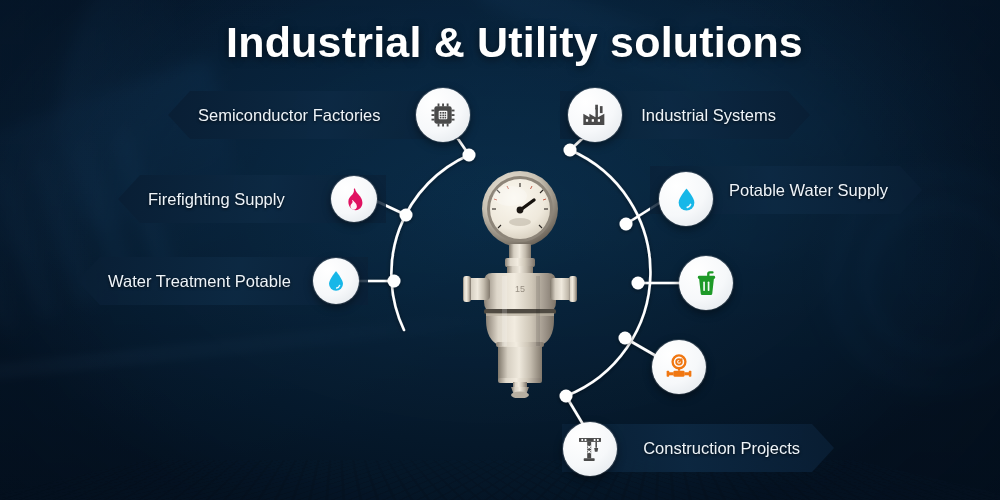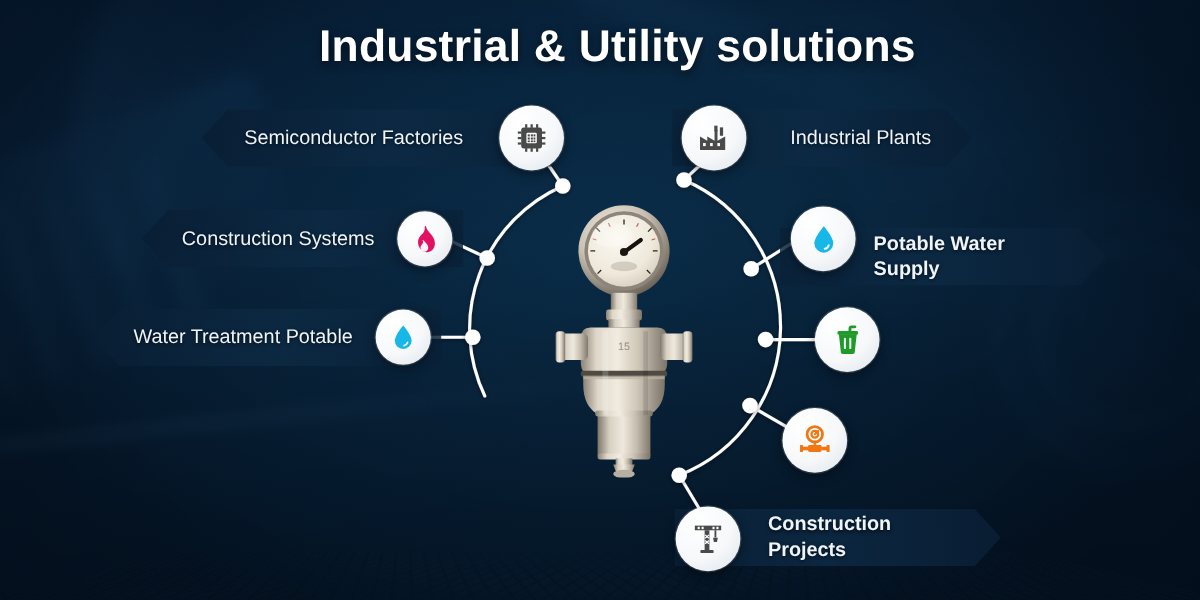--- a/index.html
+++ b/index.html
@@ -89,41 +89,41 @@
   }
   .vignette {
     position:absolute; inset:0;
     background:radial-gradient(ellipse 820px 560px at 50% 50%, rgba(0,0,0,0) 48%, rgba(2,12,24,.72) 100%);
   }
 
   
   .title {
     position:absolute; top:18px; left:0; width:100%;
     text-align:center; color:#ffffff;
-    font-size:37px; font-weight:bold; letter-spacing:.2px;
+    font-size:43px; font-weight:bold; letter-spacing:.2px;
     text-shadow:0 2px 8px rgba(0,0,0,.55);
     z-index:30;
     padding-left:29px;
   }
 
   
   .netsvg { position:absolute; inset:0; z-index:12; pointer-events:none; }
 
   
   .chip {
     position:absolute; z-index:14;
     display:flex; align-items:center;
     height:48px;
     color:#eef4f9; font-size:16.5px; line-height:1.25;
     text-shadow:0 1px 3px rgba(0,0,0,.7);
     background:linear-gradient(100deg, rgba(9,30,52,.93) 0%, rgba(13,42,68,.88) 55%, rgba(10,33,56,.82) 100%);
     box-shadow:0 3px 12px rgba(0,0,0,.35);
   }
   .chip.left {
-    justify-content:flex-end; padding:0 74px 0 30px;
+    justify-content:flex-start; padding:0 74px 0 30px;
     clip-path:polygon(22px 0, 100% 0, 100% 100%, 22px 100%, 0 50%);
   }
   .chip.right {
     justify-content:flex-end; padding:0 34px 0 78px;
     clip-path:polygon(0 0, calc(100% - 22px) 0, 100% 50%, calc(100% - 22px) 100%, 0 100%);
     background:linear-gradient(260deg, rgba(9,30,52,.93) 0%, rgba(13,42,68,.88) 55%, rgba(10,33,56,.82) 100%);
   }
   .chip.tall { height:62px; }
   .chip .txt { white-space:pre-line; }
 
@@ -207,38 +207,38 @@
       <circle cx="625" cy="338" r="6.5"></circle>
       <circle cx="566" cy="396" r="6.5"></circle>
     </g>
   </svg>
 
   <div class="chip left" style="left:168px; top:91px; width:292px;">
     <span class="txt">Semiconductor Factories</span>
   </div>
 
   <div class="chip left" style="left:118px; top:175px; width:268px;">
-    <span class="txt">Construction Systems</span>
+    <span class="txt">Firefighting Supply</span>
   </div>
 
   <div class="chip left" style="left:78px; top:257px; width:290px;">
     <span class="txt">Water Treatment Potable</span>
   </div>
 
   <div class="chip right" style="left:560px; top:91px; width:250px;">
-    <span class="txt">Industrial Plants</span>
-  </div>
-
-  <div class="chip right" style="left:650px; top:190px; width:272px;font-weight:bold;">
+    <span class="txt">Industrial Systems</span>
+  </div>
+
+  <div class="chip right" style="left:650px; top:166px; width:272px;">
     <span class="txt">Potable Water Supply</span>
   </div>
 
 
 
-  <div class="chip right" style="left:562px; top:424px; width:272px;font-weight:bold;">
+  <div class="chip right" style="left:562px; top:424px; width:272px;">
     <span class="txt">Construction Projects</span>
   </div>
 
   <div class="bub big" style="left:416px; top:88px;">
     <svg width="26" height="26" viewBox="0 0 24 24">
       <rect x="4" y="4" width="16" height="16" rx="2" fill="#4A4A4A"></rect>
       <rect x="8" y="8" width="8" height="8" rx="1" fill="#ffffff"></rect>
       <g fill="#4A4A4A">
         <rect x="9" y="9.2" width="1.6" height="1.6"></rect>
           <rect x="11.4" y="9.2" width="1.6" height="1.6"></rect>

